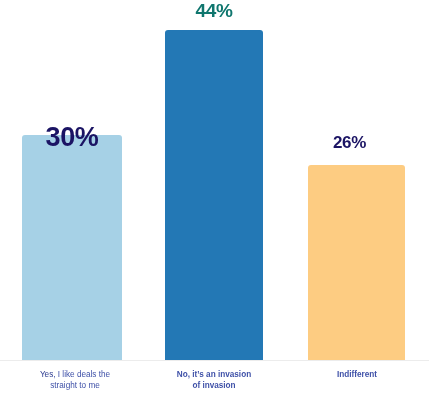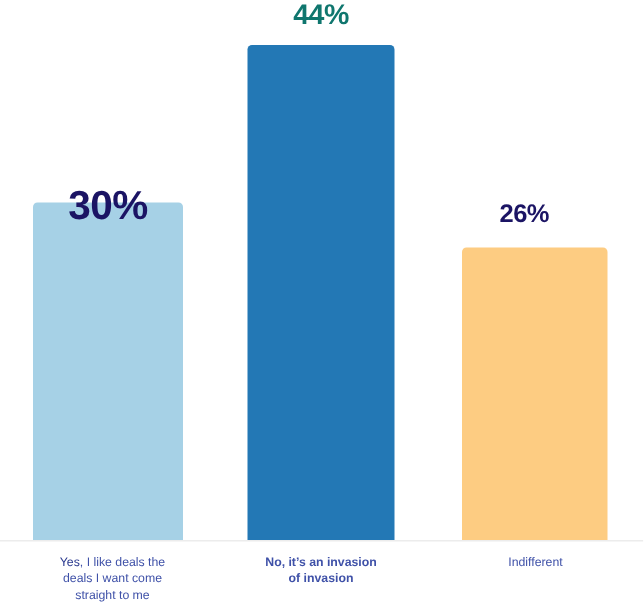--- a/index.html
+++ b/index.html
@@ -74,21 +74,21 @@
     position: absolute;
     top: 8px;
     text-align: center;
     font-size: 8.2px;
     line-height: 11.2px;
     color: #3f51a8;
   }
 
   .cat-1 { left: 6px;   width: 138px; }
   .cat-2 { left: 151px; width: 126px; }
-  .cat-3 { left: 295px; width: 124px; }
+  .cat-3 { left: 295px; width: 124px; font-weight: bold; }
 
   .cat-text { display: block; }
 
   .highlight-word {
     font-weight: 400;
     color: #2b3a8f;
   }
 </style>
 </head>
 <body>
@@ -109,21 +109,20 @@
 
     <div class="bar-value val-3" style="color: rgb(27, 20, 100);">26%</div>
 
     <div class="baseline"></div>
   </div>
 
   <div class="cat-labels">
 
     <div class="cat-label cat-1" style="color: rgb(63, 81, 168);">
       <span class="cat-text"><span class="highlight-word">Yes</span><span>, I like deals the</span></span>
-      <span class="cat-text">deals I want come</span>
       <span class="cat-text">straight to me</span>
     </div>
 
     <div class="cat-label cat-2" style="color: rgb(63, 81, 168); font-weight: bold;">
       <span class="cat-text">No, it’s an invasion</span>
       <span class="cat-text">of invasion</span>
     </div>
 
     <div class="cat-label cat-3" style="color: rgb(63, 81, 168);">
       <span class="cat-text">Indifferent</span>

